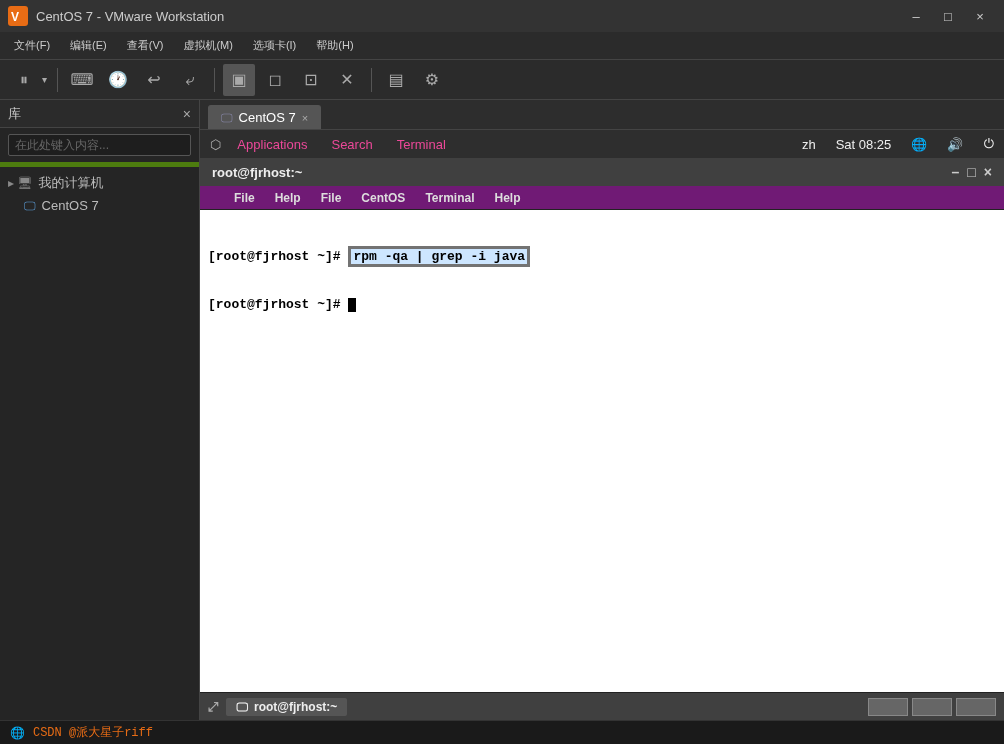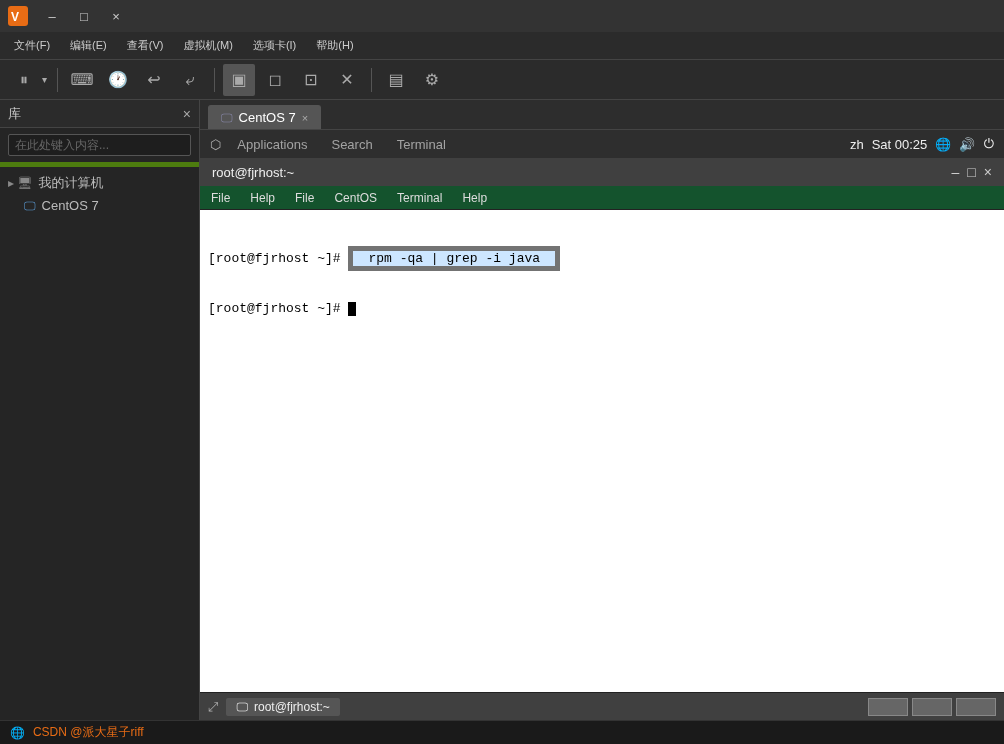--- a/index.html
+++ b/index.html
@@ -89,58 +89,58 @@
     .vm-tab .tab-icon { font-size: 12px; color: #88a; }
 
     
     #gnome-topbar {
       height: 28px; background: #2e2e2e; display: flex; align-items: center;
       padding: 0 10px; gap: 0;
     }
     #gnome-topbar .gnome-apps-icon { color: #aaa; font-size: 13px; margin-right: 4px; }
     #gnome-topbar .gnome-menu { display: flex; align-items: center; gap: 0; }
     .gnome-menu-item {
-      color: #a3a3a3; font-size: 13px; padding: 4px 12px; cursor: pointer;
+      color: #ec4899; font-size: 13px; padding: 4px 12px; cursor: pointer;
     }
     #gnome-topbar .gnome-right {
-      margin-left: auto; display: flex; align-items: center; gap: 8px; color: #eee; font-size: 13px;
+      margin-left: auto; display: flex; align-items: center; gap: 20px; color: #eee; font-size: 13px;
     }
 
     
     #terminal-window {
-      flex: 1; display: flex; flex-direction: column; background: #1c1c1c; margin: 0;
+      flex: 1; display: flex; flex-direction: column; background: #1c1c1c; margin: 0; font-weight: bold;
     }
 
     
     #terminal-titlebar {
       height: 28px; background: #404040; display: flex; align-items: center;
       justify-content: space-between; padding: 0 12px;
     }
     #terminal-titlebar .term-title { color: #eee; font-size: 13px; }
     #terminal-titlebar .term-controls { display: flex; gap: 8px; }
     .term-btn { color: #ccc; font-size: 14px; cursor: pointer; }
 
     
     #terminal-menubar {
-      height: 24px; background: #14532d; display: flex; align-items: center;
-      padding: 0 1px; gap: 0; border-bottom: 1px solid #222;
+      height: 24px; background: #701a75; display: flex; align-items: center;
+      padding: 0 24px; gap: 0; border-bottom: 1px solid #222;
     }
     .term-menu-item {
       color: #ddd; font-size: 12px; padding: 2px 10px; cursor: pointer;
     }
 
     
     #terminal-content {
       flex: 1; background: #ffffff; padding: 6px 8px; font-family: 'Courier New', monospace;
       font-size: 13px; color: #000; white-space: pre; overflow: auto; text-align: right;
     }
     .cmd-line { display: flex; align-items: center; }
     .prompt { color: #000; }
     .cmd-highlight {
-      background: #cde6ff; border: 5px solid #737373; padding: 0 15px; color: #000;
+      background: #cde6ff; border: 3px solid #737373; padding: 0 2px; color: #000;
     }
     .cursor { display: inline-block; width: 8px; height: 14px; background: #000; vertical-align: middle; }
 
     
     #terminal-bottombar {
       height: 28px; background: #404040; display: flex; align-items: center;
       padding: 0 8px; gap: 8px; border-top: 1px solid #222;
     }
     .term-bottom-icon { color: #aaa; font-size: 13px; cursor: pointer; }
     .term-bottom-tab {
@@ -151,32 +151,33 @@
     .term-size-box { width: 40px; height: 18px; background: #666; border: 1px solid #888; }
 
     
     #statusbar {
       width: 100%; height: 24px; background: #1a1a1a; display: flex; align-items: center;
       padding: 0 10px; border-top: 1px solid #333;
     }
     #statusbar .status-text { color: #aaa; font-size: 12px; flex: 1; }
     #statusbar .status-right { display: flex; align-items: center; gap: 8px; }
     .status-icon { color: #888; font-size: 12px; cursor: pointer; }
-    .status-brand { color: #e86c15; font-size: 12px; }
+    .status-brand { color: #e86c15; font-size: 12px; font-family: Liberation Mono, monospace; }
   </style>
 </head>
 <body>
 
 <div id="titlebar">
   <div class="logo">
     <svg viewBox="0 0 20 20" fill="none">
       <rect width="20" height="20" rx="3" fill="#e86c15"></rect>
       <text x="3" y="15" font-size="12" fill="white" font-weight="bold">V</text>
     </svg>
   </div>
+  <span class="title">CentOS 7 - VMware Workstation</span>
   <div class="win-controls">
     <div class="win-btn">–</div>
     <div class="win-btn">□</div>
     <div class="win-btn close">×</div>
   </div>
 </div>
 
 <div id="menubar">
   <span class="menu-item">文件(F)</span>
   <span class="menu-item">编辑(E)</span>
@@ -241,21 +242,21 @@
 
     <div id="gnome-topbar">
       <span class="gnome-apps-icon">⬡</span>
       <div class="gnome-menu">
         <span class="gnome-menu-item">Applications</span>
         <span class="gnome-menu-item">Search</span>
         <span class="gnome-menu-item">Terminal</span>
       </div>
       <div class="gnome-right">
         <span>zh</span>
-        <span>Sat 00:25</span>
+        <span>Sat 08:25</span>
         <span>🌐</span>
         <span>🔊</span>
         <span>⏻</span>
       </div>
     </div>
 
     <div id="terminal-window">
 
       <div id="terminal-titlebar">
         <span class="term-title">root@fjrhost:~</span>

